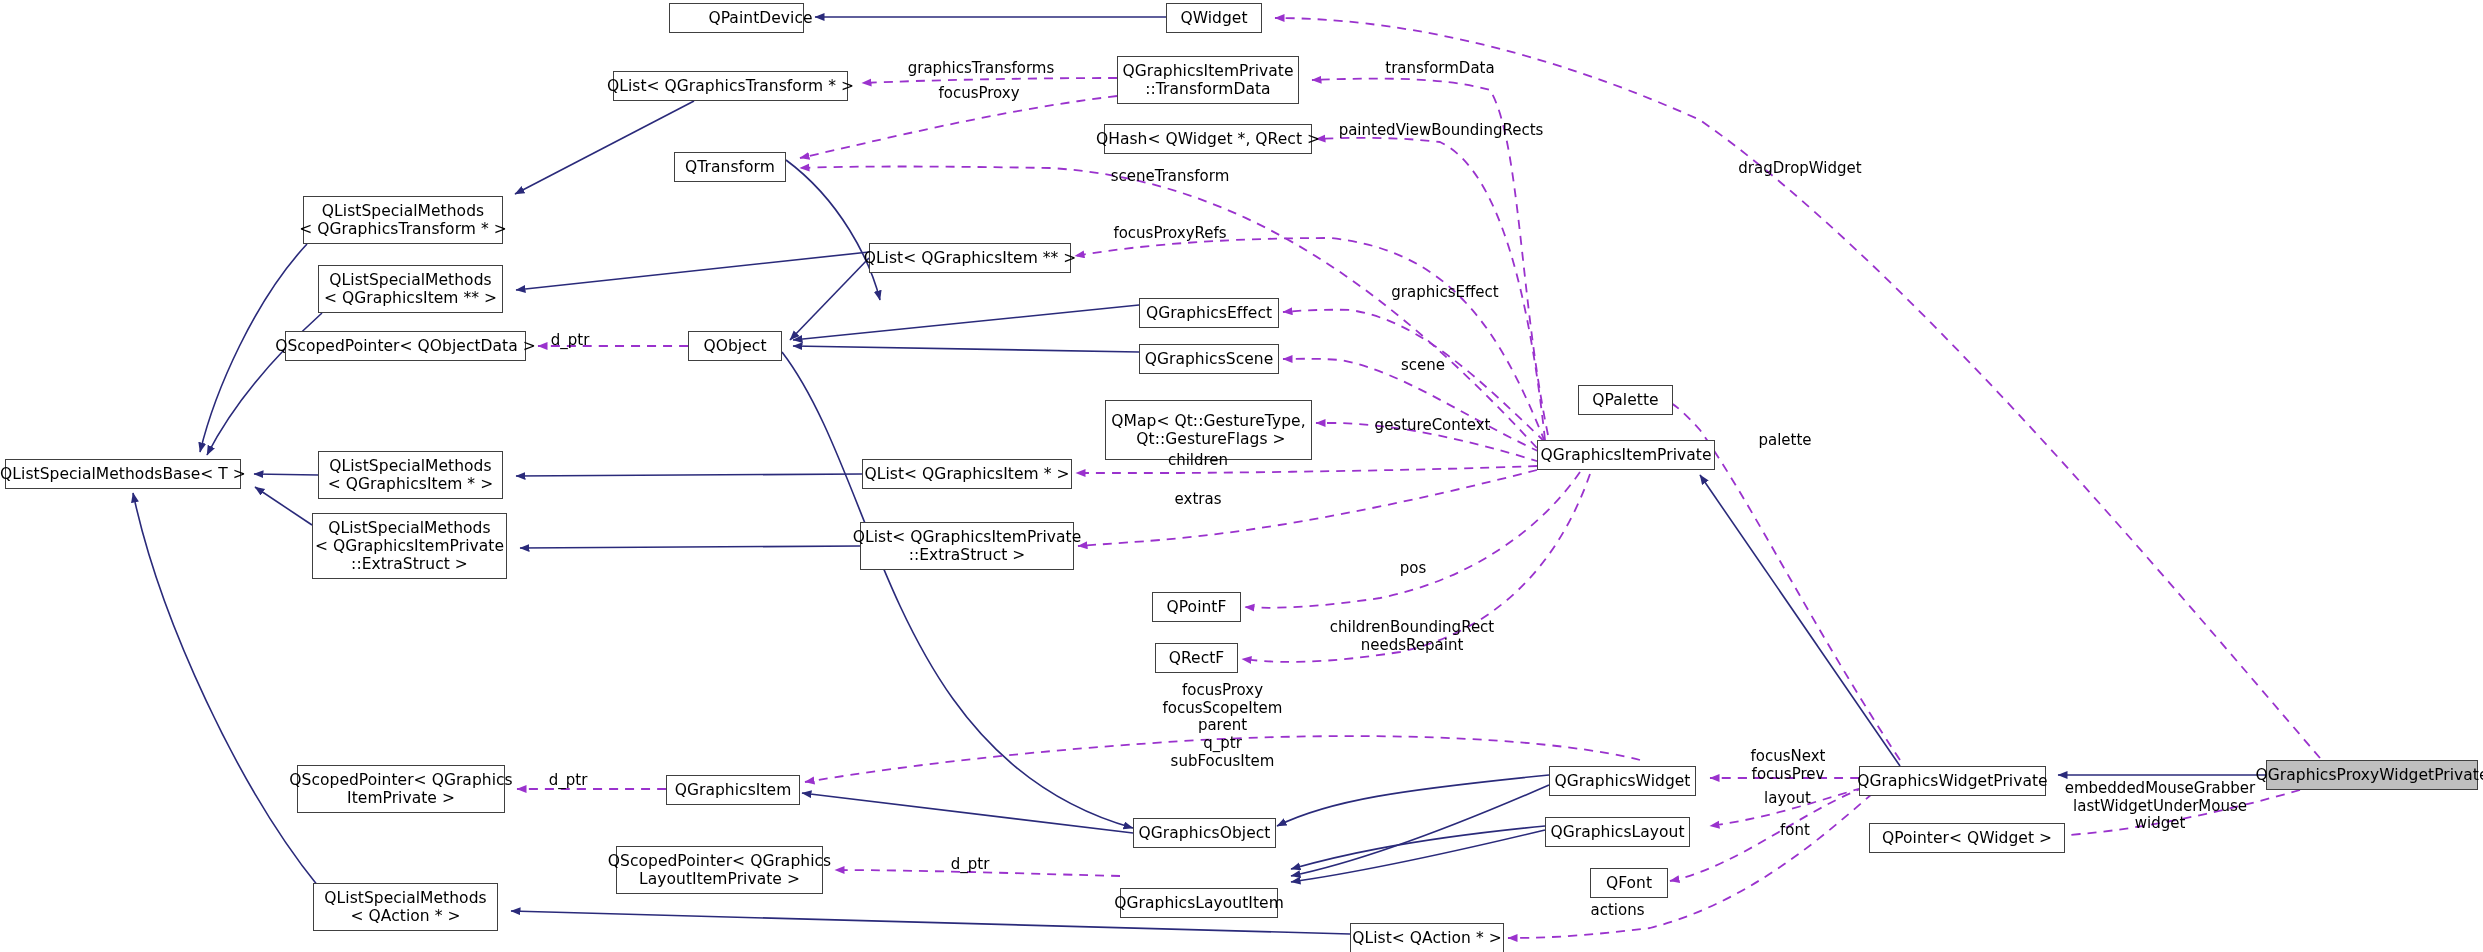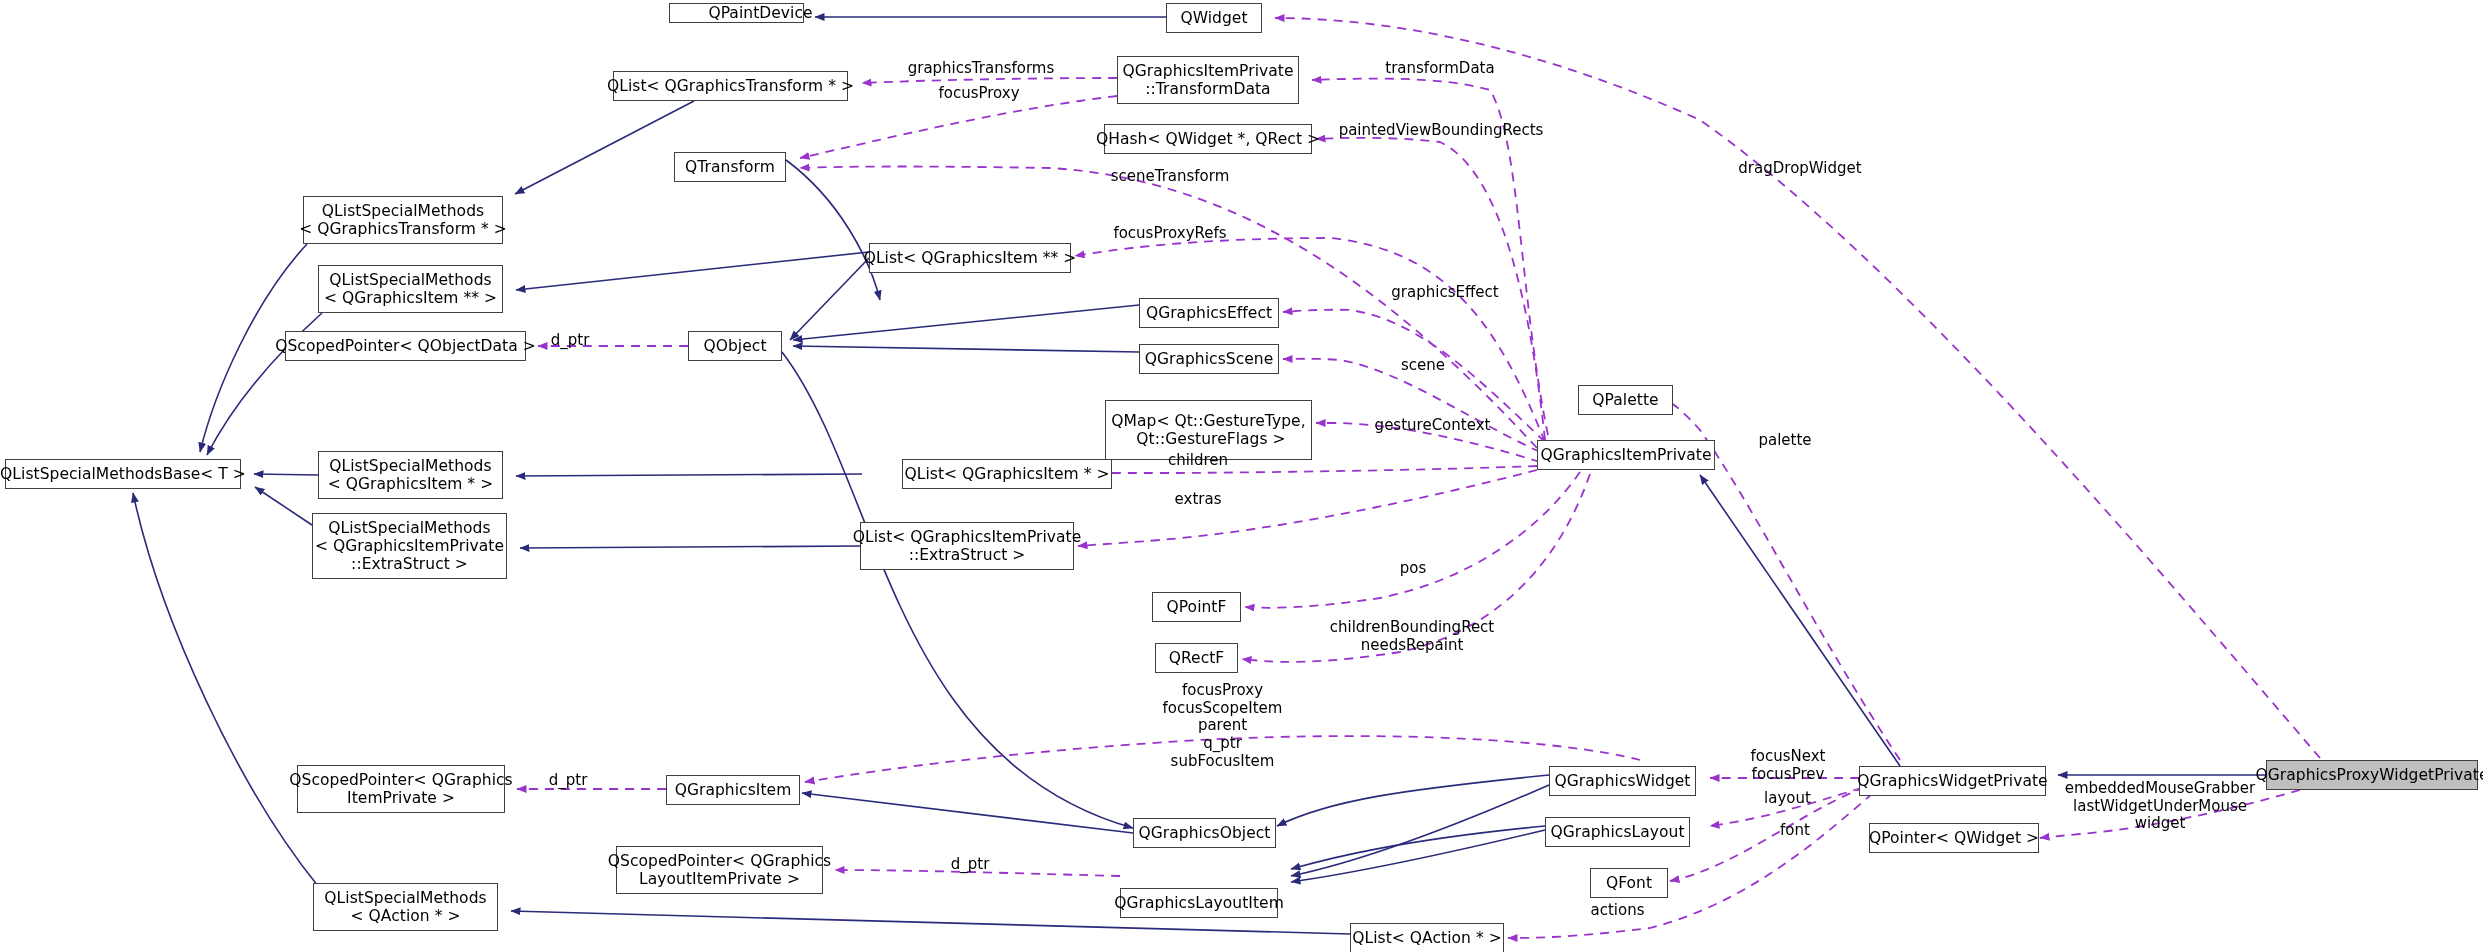--- a/index.html
+++ b/index.html
@@ -163,21 +163,21 @@
 
       <path d="M688,346 C640,346 580,346 538,346"></path>
 
       <path d="M666,789 C620,789 560,789 517,789"></path>
 
       <path d="M1120,876 C1040,874 920,870 835,870"></path>
     </g>
   </svg>
 
   <div id="nodes-layer">
-      <div class="node" style="left: 669px; top: 3px; width: 135px; height: 20px; padding-left: 48px;">QPaintDevice</div>
+      <div class="node" style="left: 669px; top: 3px; width: 135px; height: 30px; padding-left: 48px;">QPaintDevice</div>
       <div class="node" style="left: 1166px; top: 3px; width: 96px; height: 30px;">QWidget</div>
       <div class="node" style="left: 613px; top: 71px; width: 235px; height: 30px;">QList&lt; QGraphicsTransform * &gt;</div>
       <div class="node" style="left: 1117px; top: 56px; width: 182px; height: 48px;">QGraphicsItemPrivate
 ::TransformData</div>
       <div class="node" style="left: 1104px; top: 124px; width: 208px; height: 30px;">QHash&lt; QWidget *, QRect &gt;</div>
       <div class="node" style="left: 674px; top: 152px; width: 112px; height: 30px;">QTransform</div>
       <div class="node" style="left: 303px; top: 196px; width: 200px; height: 48px;">QListSpecialMethods
 &lt; QGraphicsTransform * &gt;</div>
       <div class="node" style="left: 869px; top: 243px; width: 202px; height: 30px;">QList&lt; QGraphicsItem ** &gt;</div>
       <div class="node" style="left: 318px; top: 265px; width: 185px; height: 48px;">QListSpecialMethods
@@ -185,38 +185,38 @@
       <div class="node" style="left: 1139px; top: 298px; width: 140px; height: 30px;">QGraphicsEffect</div>
       <div class="node" style="left: 285px; top: 331px; width: 241px; height: 30px;">QScopedPointer&lt; QObjectData &gt;</div>
       <div class="node" style="left: 688px; top: 331px; width: 94px; height: 30px;">QObject</div>
       <div class="node" style="left: 1139px; top: 344px; width: 140px; height: 30px;">QGraphicsScene</div>
       <div class="node" style="left: 1578px; top: 385px; width: 95px; height: 30px;">QPalette</div>
       <div class="node" style="left: 1105px; top: 400px; width: 207px; height: 60px;">QMap&lt; Qt::GestureType,
  Qt::GestureFlags &gt;</div>
       <div class="node" style="left: 5px; top: 459px; width: 236px; height: 30px;">QListSpecialMethodsBase&lt; T &gt;</div>
       <div class="node" style="left: 318px; top: 451px; width: 185px; height: 48px;">QListSpecialMethods
 &lt; QGraphicsItem * &gt;</div>
-      <div class="node" style="left: 862px; top: 459px; width: 210px; height: 30px; margin-left: 40px;">QList&lt; QGraphicsItem * &gt;</div>
+      <div class="node" style="left: 862px; top: 459px; width: 210px; height: 30px;">QList&lt; QGraphicsItem * &gt;</div>
       <div class="node" style="left: 1537px; top: 440px; width: 178px; height: 30px;">QGraphicsItemPrivate</div>
       <div class="node" style="left: 312px; top: 513px; width: 195px; height: 66px;">QListSpecialMethods
 &lt; QGraphicsItemPrivate
 ::ExtraStruct &gt;</div>
       <div class="node" style="left: 860px; top: 522px; width: 214px; height: 48px;">QList&lt; QGraphicsItemPrivate
 ::ExtraStruct &gt;</div>
       <div class="node" style="left: 1152px; top: 592px; width: 89px; height: 30px;">QPointF</div>
       <div class="node" style="left: 1155px; top: 643px; width: 83px; height: 30px;">QRectF</div>
       <div class="node" style="left: 297px; top: 765px; width: 208px; height: 48px;">QScopedPointer&lt; QGraphics
 ItemPrivate &gt;</div>
       <div class="node" style="left: 666px; top: 775px; width: 134px; height: 30px;">QGraphicsItem</div>
       <div class="node" style="left: 1549px; top: 766px; width: 147px; height: 30px;">QGraphicsWidget</div>
       <div class="node" style="left: 1859px; top: 766px; width: 187px; height: 30px;">QGraphicsWidgetPrivate</div>
       <div class="node highlight" style="left: 2266px; top: 760px; width: 212px; height: 30px;">QGraphicsProxyWidgetPrivate</div>
       <div class="node" style="left: 1133px; top: 818px; width: 143px; height: 30px;">QGraphicsObject</div>
       <div class="node" style="left: 1545px; top: 817px; width: 145px; height: 30px;">QGraphicsLayout</div>
-      <div class="node" style="left: 1869px; top: 823px; width: 170px; height: 30px;">QPointer&lt; QWidget &gt;</div>
+      <div class="node" style="left: 1869px; top: 823px; width: 196px; height: 30px;">QPointer&lt; QWidget &gt;</div>
       <div class="node" style="left: 616px; top: 846px; width: 207px; height: 48px;">QScopedPointer&lt; QGraphics
 LayoutItemPrivate &gt;</div>
       <div class="node" style="left: 1120px; top: 869px; width: 158px; height: 30px; margin-top: 19px;">QGraphicsLayoutItem</div>
       <div class="node" style="left: 1590px; top: 868px; width: 78px; height: 30px;">QFont</div>
       <div class="node" style="left: 313px; top: 883px; width: 185px; height: 48px;">QListSpecialMethods
 &lt; QAction * &gt;</div>
       <div class="node" style="left: 1350px; top: 923px; width: 154px; height: 30px;">QList&lt; QAction * &gt;</div>
     </div>
   <div id="labels-layer">
       <div class="edge-label" style="left: 891px; top: 60px; width: 180px;">graphicsTransforms</div>

